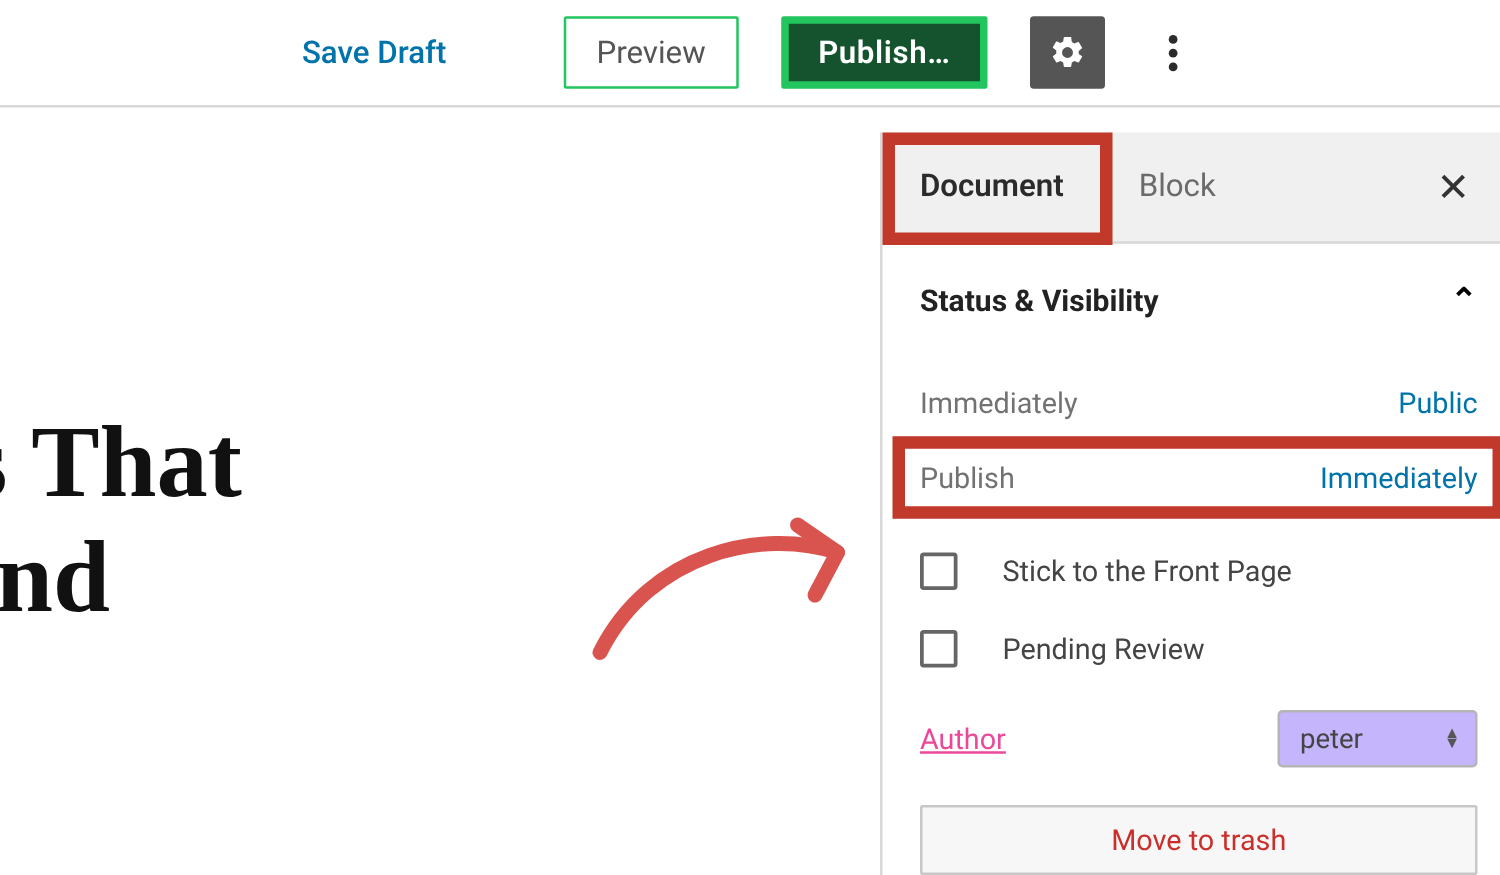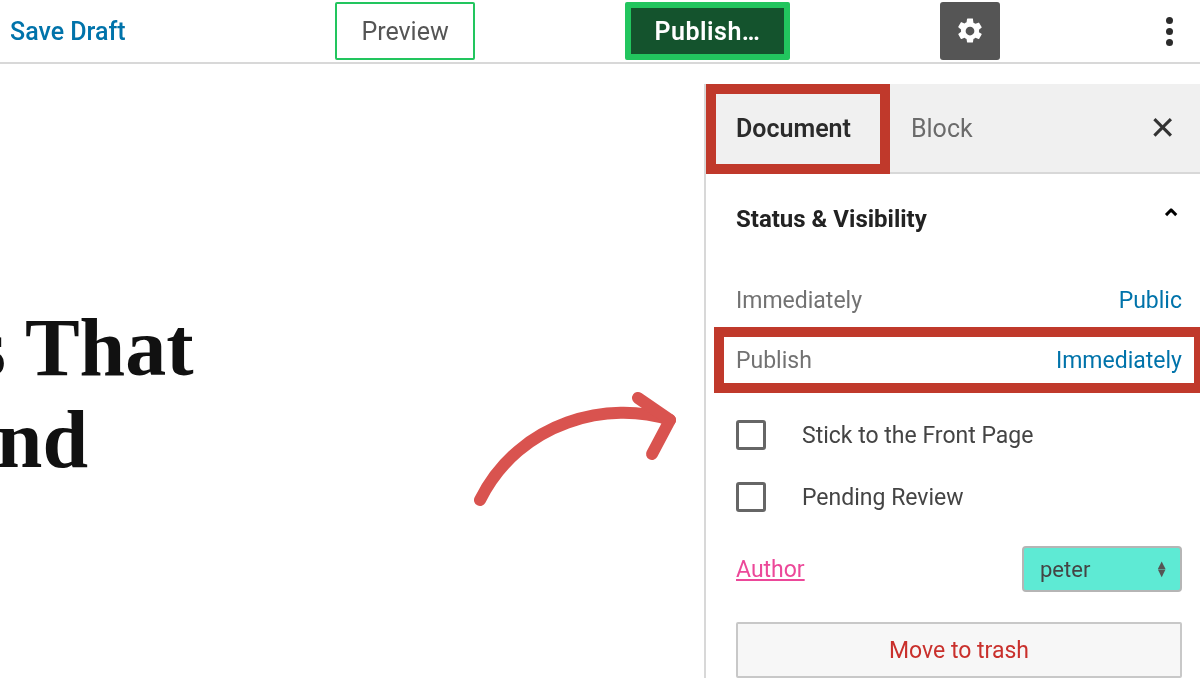--- a/index.html
+++ b/index.html
@@ -1,25 +1,25 @@
 <!DOCTYPE html>
 <html><head>
 <meta charset="utf-8">
 <style>
   * { box-sizing: border-box; margin: 0; padding: 0; }
   html, body { width: 1200px; height: 700px; font-family: -apple-system, BlinkMacSystemFont, "Segoe UI", Roboto, Helvetica, Arial, sans-serif; background: #fff; overflow: hidden; }
 
   
   .toolbar {
-    height: 64px;
+    height: 86px;
     border-bottom: 2px solid #d8d8d8;
     display: flex;
-    justify-content: space-between;
-    align-items: center;
-    gap: 22px;
+    justify-content: center;
+    align-items: center;
+    gap: 34px;
     padding: 0 10px;
   }
   .save-draft {
     color: #0073aa;
     font-size: 25px;
     font-weight: 500;
     cursor: pointer;
     margin-right: 36px;
   }
   .btn {
@@ -163,21 +163,21 @@
   .author-row .label { color:#ec4899; font-size:23px;text-decoration:underline; }
   .select {
     width: 160px; height:46px;
     border: 2px solid #b5b5b5;
     border-radius:4px;
     font-size:22px;
     display:flex; align-items:center; justify-content:space-between;
     padding: 0 12px 0 16px;
     color:#444;
     cursor:pointer;
-    background:#5eead4;
+    background:#c4b5fd;
   }
   .select .chevs { display:flex; flex-direction:column; line-height: 8px; font-size: 13px; color:#555;}
   .trash-btn {
     width: 100%;
     height: 56px;
     border: 2px solid #c8c8c8;
     background: #f7f7f7;
     color: #c9302c;
     font-size: 23px;
     display:flex; align-items:center; justify-content:center;

